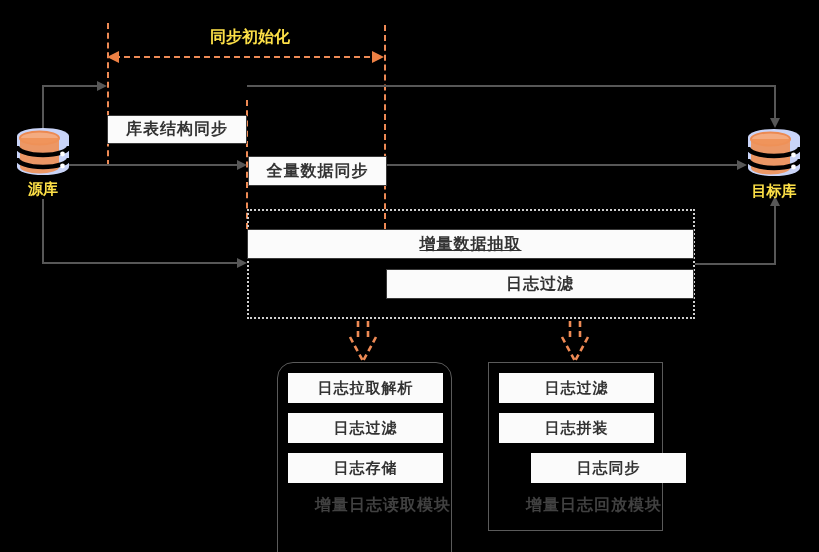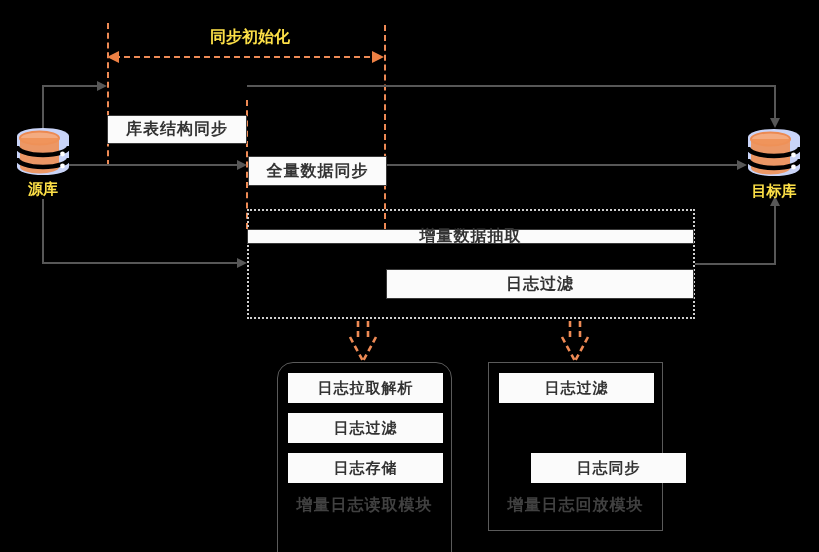--- a/index.html
+++ b/index.html
@@ -30,21 +30,21 @@
   .dimlabel{position:absolute;color:#fde047;font-weight:700;text-align:center;z-index:4;}
   
   .dotted-box{position:absolute;border:2px dotted #cfcfcf;background:transparent;z-index:1;}
   
   .module{position:absolute;border:1.5px solid #5a5a5a;background:transparent;z-index:4;}
   .mitem{
     position:absolute;left:10px;width:155px;height:30px;background:#fbfbfb;
     color:#333;font-size:15px;font-weight:700;letter-spacing:1px;
     display:flex;align-items:center;justify-content:center;
   }
-  .mlabel{position:absolute;left:0;right:0;top:132px;text-align:center;color:#414141;font-size:16px;font-weight:700;letter-spacing:1px;}
+  .mlabel{position:absolute;left:0;right:0;top:132px;text-align:right;color:#414141;font-size:16px;font-weight:700;letter-spacing:1px;}
   .svgicon{position:absolute;z-index:4;}
 </style>
 </head>
 <body>
 
 <div class="canvas">
 
   <div class="dimlabel" style="left:195px;top:27px;width:110px;font-size:16px;">同步初始化</div>
 
   <div class="dashh" style="left:114px;top:56px;width:266px;"></div>
@@ -98,21 +98,21 @@
     <circle cx="46.5" cy="39" r="2.4" fill="#fff"></circle>
   </svg>
   <div class="dimlabel" style="left:744px;top:182px;width:60px;font-size:15px;">目标库</div>
 
   <div class="pbox" style="left:107px;top:71px;width:140px;height:29px;margin-top:44px;">库表结构同步</div>
 
   <div class="pbox" style="left:248px;top:156px;width:139px;height:30px;">全量数据同步</div>
 
   <div class="dotted-box" style="left:247px;top:209px;width:448px;height:110px;"></div>
 
-  <div class="pbox" style="left:247px;top:229px;width:447px;height:15px;">增量数据抽取</div>
+  <div class="pbox" style="left:247px;top:229px;width:447px;height:30px;text-decoration:underline;">增量数据抽取</div>
 
   <div class="pbox" style="left:386px;top:269px;width:308px;height:30px;">日志过滤</div>
 
   <svg class="svgicon" style="left:347px;top:320px;" width="32" height="44" viewBox="0 0 32 44">
     <g stroke="#ee8a55" stroke-width="2.6" fill="none" stroke-dasharray="6 4">
       <path d="M11,1 V21"></path>
         <path d="M21,1 V21"></path>
       <path d="M3,17 L16,41"></path>
         <path d="M29,17 L16,41"></path>
     </g>
@@ -128,17 +128,18 @@
 
   <div class="module" style="left:277px;top:362px;width:175px;height:214px;border-radius:16px;">
     <div class="mitem" style="top:10px;">日志拉取解析</div>
     <div class="mitem" style="top:50px;">日志过滤</div>
     <div class="mitem" style="top:90px;">日志存储</div>
     <div class="mlabel">增量日志读取模块</div>
   </div>
 
   <div class="module" style="left:488px;top:362px;width:175px;height:169px;">
     <div class="mitem" style="top:10px;">日志过滤</div>
+    <div class="mitem" style="top:50px;">日志拼装</div>
     <div class="mitem" style="top:90px;margin-left:32px;">日志同步</div>
     <div class="mlabel">增量日志回放模块</div>
   </div>
 
 </div>
 
 </body></html>

